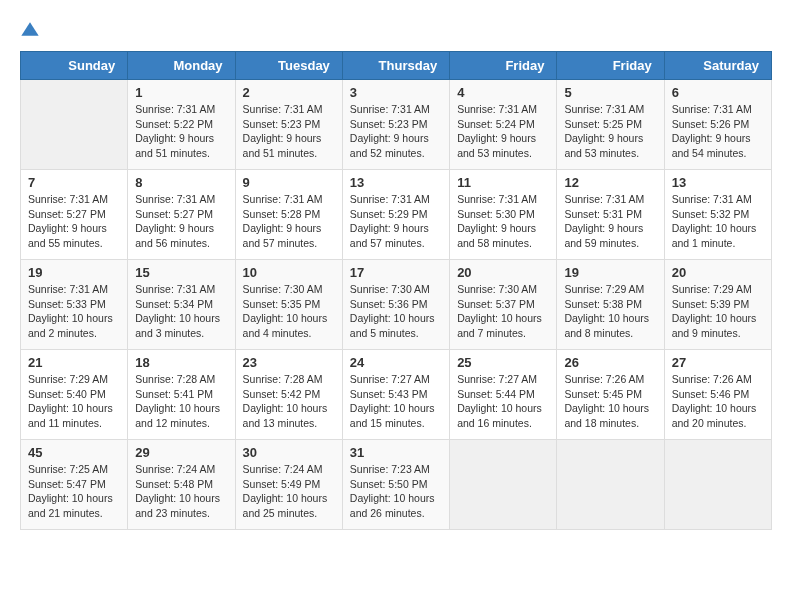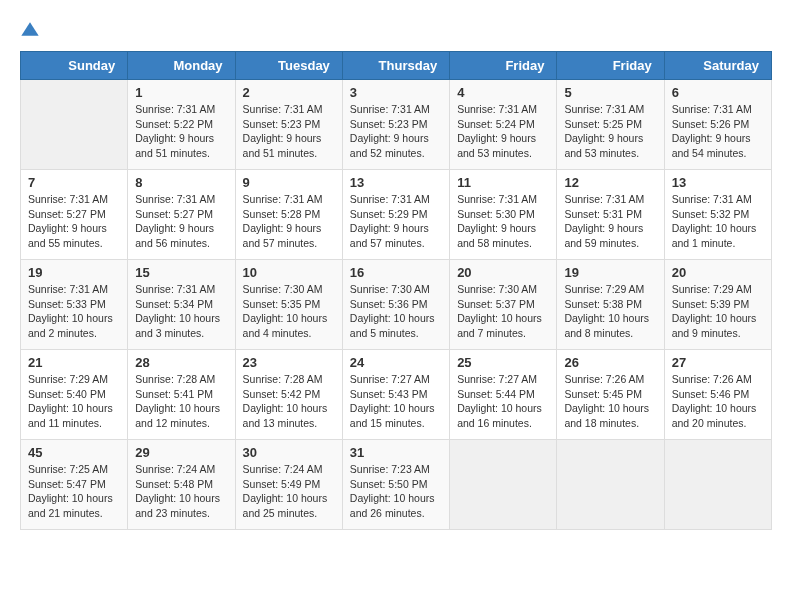--- a/index.html
+++ b/index.html
@@ -236,21 +236,21 @@
 and 3 minutes.</div>
         </td>
         <td>
           <span class="day-num">10</span>
           <div class="day-info" style="white-space: pre-line;">Sunrise: 7:30 AM
 Sunset: 5:35 PM
 Daylight: 10 hours
 and 4 minutes.</div>
         </td>
         <td>
-          <span class="day-num">16</span>
+          <span class="day-num">17</span>
           <div class="day-info" style="white-space: pre-line;">Sunrise: 7:30 AM
 Sunset: 5:36 PM
 Daylight: 10 hours
 and 5 minutes.</div>
         </td>
         <td>
           <span class="day-num">20</span>
           <div class="day-info" style="white-space: pre-line;">Sunrise: 7:30 AM
 Sunset: 5:37 PM
 Daylight: 10 hours
@@ -273,21 +273,21 @@
       </tr>
       <tr>
         <td>
           <span class="day-num">21</span>
           <div class="day-info" style="white-space: pre-line;">Sunrise: 7:29 AM
 Sunset: 5:40 PM
 Daylight: 10 hours
 and 11 minutes.</div>
         </td>
         <td>
-          <span class="day-num">28</span>
+          <span class="day-num">18</span>
           <div class="day-info" style="white-space: pre-line;">Sunrise: 7:28 AM
 Sunset: 5:41 PM
 Daylight: 10 hours
 and 12 minutes.</div>
         </td>
         <td>
           <span class="day-num">23</span>
           <div class="day-info" style="white-space: pre-line;">Sunrise: 7:28 AM
 Sunset: 5:42 PM
 Daylight: 10 hours

